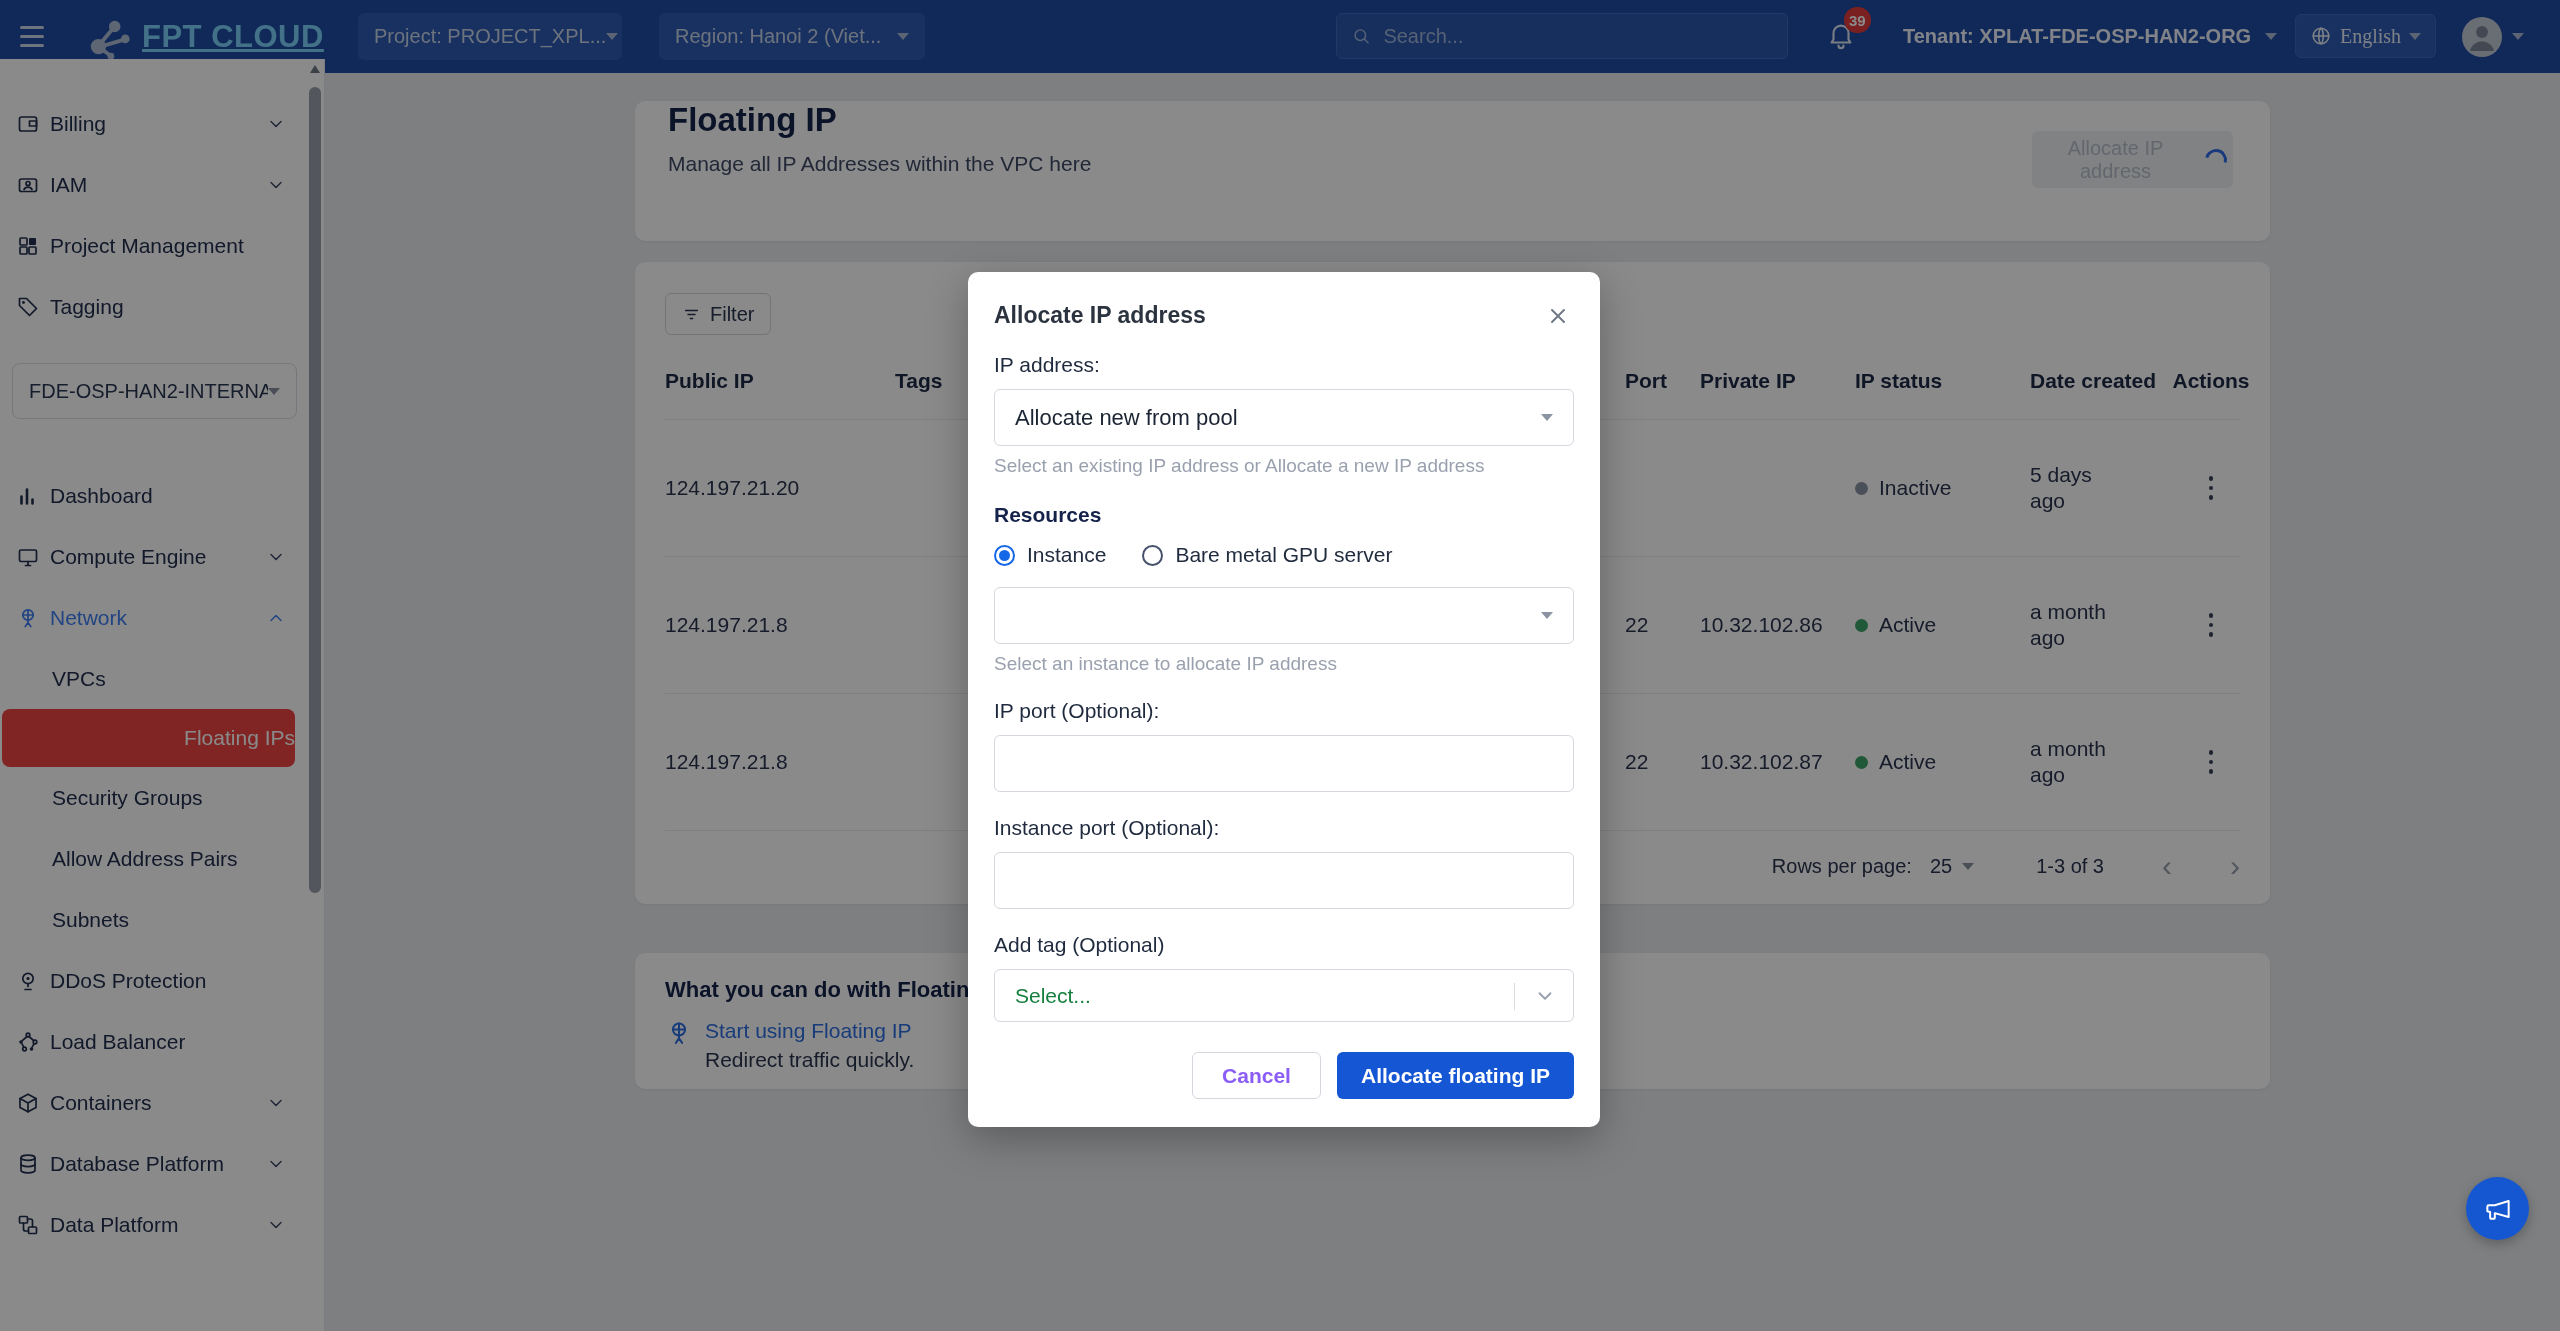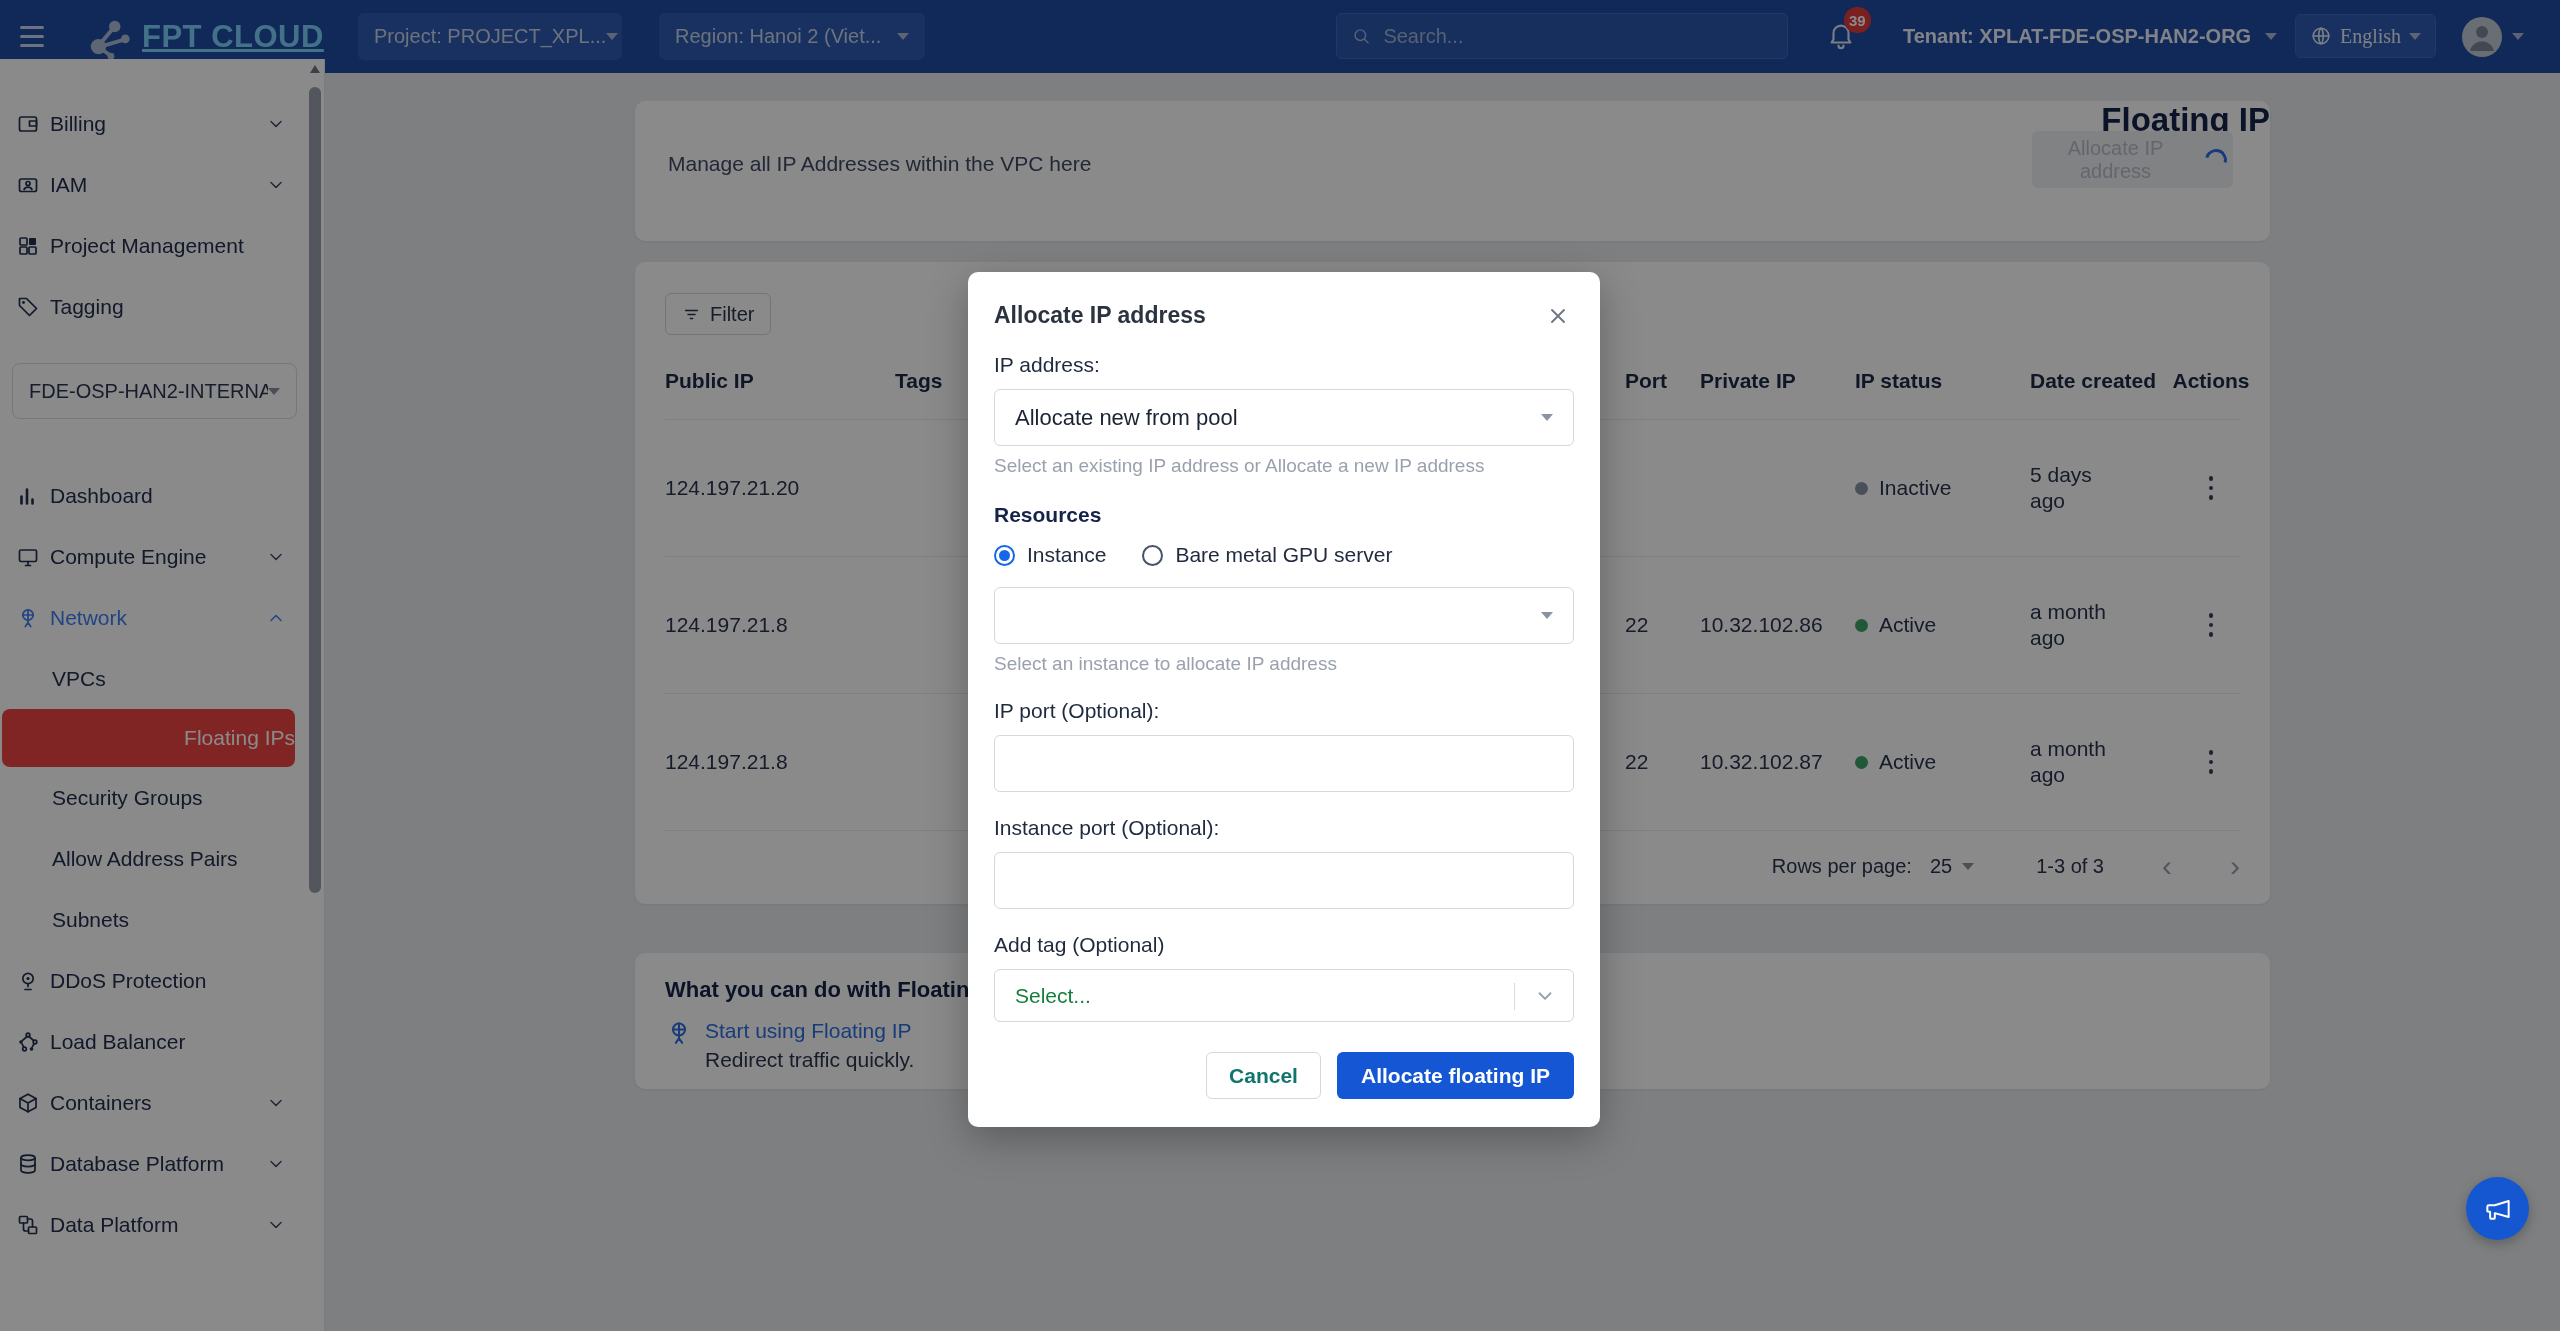--- a/index.html
+++ b/index.html
@@ -54,21 +54,21 @@
     display:flex; align-items:center; justify-content:space-between; padding:0 16px; cursor:pointer; }
   .vpc-select .lbl { font-size:20px; color:#2a3652; white-space:nowrap; overflow:hidden; }
   .sb-track { position:absolute; right:3px; top:4px; bottom:4px; width:12px; cursor:pointer; }
   .sb-arrow { position:absolute; top:2px; left:1px; width:0; height:0; border-left:5px solid transparent; border-right:5px solid transparent; border-bottom:8px solid #6f7683; }
   .sb-thumb { position:absolute; top:24px; left:0; width:12px; height:806px; background:#9aa0ab; border-radius:6px; }
 
   
   .content { position:absolute; left:325px; top:73px; right:0; bottom:0; background:#e9ebee; overflow:hidden; }
   .card { background:#fff; border-radius:10px; width:1635px; margin-left:310px; box-shadow:0 1px 3px rgba(20,30,60,.07); }
   .head-card { margin-top:17px; height:140px; position:relative; }
-  .head-card h1 { margin:28px 0 0 33px; font-size:33px; font-weight:700; color:#15234a;text-align:right; }
+  .head-card h1 { margin:28px 0 0 33px; font-size:33px; font-weight:700; color:#15234a; }
   .head-card .subtitle { margin:13px 0 0 33px; font-size:21px; color:#3f4a66; }
   .alloc-btn { position:absolute; right:37px; top:30px; height:57px; width:201px; background:#eef0f3; border:none; border-radius:6px;
     display:flex; align-items:center; justify-content:center; gap:12px; color:#b8bfca; font-size:20px; cursor:not-allowed;
     font-family:"Liberation Sans", sans-serif; }
   .spinner { width:22px; height:22px; border-radius:50%; border:3px solid transparent; border-top-color:#2f6ee8; border-right-color:#2f6ee8; transform:rotate(-30deg); flex:none; }
 
   .table-card { margin-top:21px; height:642px; padding:0 30px; position:relative; }
   .filter-btn { margin-top:31px; height:42px; padding:0 16px; display:inline-flex; align-items:center; gap:9px;
     background:#fff; border:1px solid #d3d7de; border-radius:6px; font-size:20px; color:#2b3450; cursor:pointer;
     font-family:"Liberation Sans", sans-serif; }
@@ -116,22 +116,22 @@
   .r-dot.checked::after { content:""; position:absolute; inset:3px; background:#1667e8; border-radius:50%; }
   .mt20 { margin-top:20px; } .mt24 { margin-top:24px; }
   .m-input { width:100%; height:57px; border:1px solid #d5d8de; border-radius:6px; font-size:22px; padding:0 18px;
     font-family:"Liberation Sans", sans-serif; color:#1b2433; outline:none; display:block; }
   .tag-select { height:53px; border:1px solid #d5d8de; border-radius:6px; display:flex; align-items:center;
     padding:0 20px; position:relative; cursor:pointer; }
   .tag-select .ph { font-size:21px; color:#15803d; }
   .tag-divider { position:absolute; right:58px; top:13px; width:1px; height:27px; background:#d8dbe0; }
   .tag-chev { position:absolute; right:17px; top:15px; width:22px; height:22px; color:#98a0ad; }
   .m-footer { display:flex; justify-content:flex-end; gap:16px; margin-top:30px; }
-  .btn-cancel { height:47px; padding:0 22px; border:1px solid #d4d8de; background:#fff; border-radius:6px;
-    font-size:21px; font-weight:600; color:#0f766e; cursor:pointer; font-family:"Liberation Sans", sans-serif; }
+  .btn-cancel { height:47px; padding:0 29px; border:1px solid #d4d8de; background:#fff; border-radius:6px;
+    font-size:21px; font-weight:600; color:#8b5cf6; cursor:pointer; font-family:"Liberation Sans", sans-serif; }
   .btn-primary { height:47px; padding:0 24px; background:#1456d4; border:none; border-radius:6px;
     font-size:21px; font-weight:600; color:#fff; cursor:pointer; font-family:"Liberation Sans", sans-serif; }
 
   .chat-fab { position:absolute; left:2466px; top:1177px; width:63px; height:63px; border-radius:50%; background:#1557d0;
     z-index:60; display:flex; align-items:center; justify-content:center; color:#fff; cursor:pointer;
     box-shadow:0 4px 12px rgba(0,0,0,.25); }
 </style>
 </head>
 <body>
 

